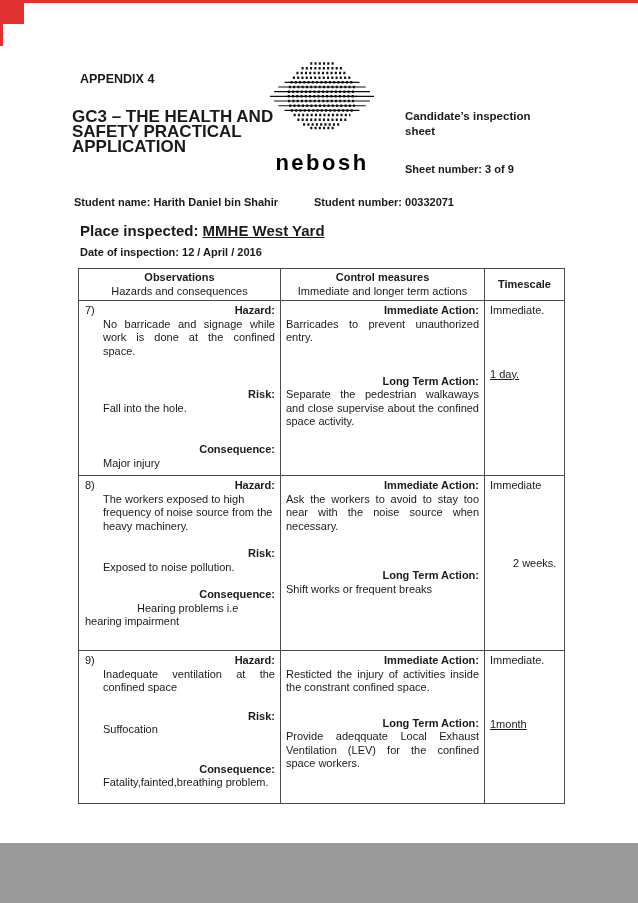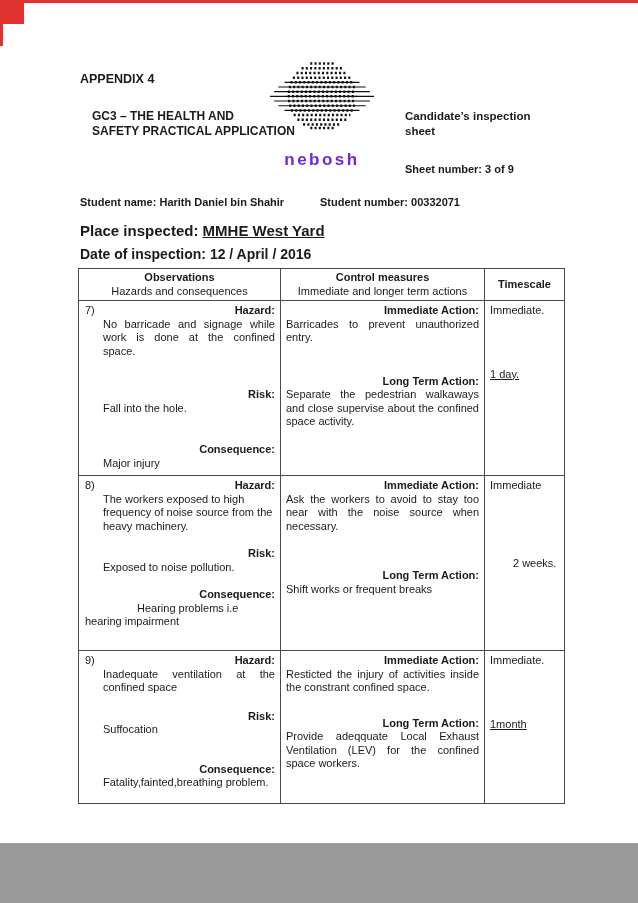--- a/index.html
+++ b/index.html
@@ -12,32 +12,32 @@
     overflow:hidden;
     margin:0 auto;
   }
   .red-top{position:absolute;left:0;top:0;width:638px;height:3px;background:#e03131;}
   .red-left{position:absolute;left:0;top:0;width:3px;height:46px;background:#e03131;}
   .red-corner{position:absolute;left:0;top:0;width:24px;height:24px;background:#e03131;}
 
   .abs{position:absolute;}
   .b{font-weight:bold;text-align:right;}
   .appendix{left:80px;top:72px;font-size:12.5px;font-weight:bold;}
-  .gc3{left:92px;top:109px;font-size:12px;font-weight:bold;line-height:15px;width:220px;}
+  .gc3{left:72px;top:109px;font-size:17px;font-weight:bold;line-height:15px;width:220px;}
   .cand{left:405px;top:109px;font-size:11.5px;font-weight:bold;line-height:15px;width:160px;}
   .sheetno{left:405px;top:163px;font-size:11px;font-weight:bold;}
   .logo{left:270px;top:50px;width:104px;height:100px;}
   .wordmark{left:258px;top:150px;width:128px;text-align:center;
-    font-size:17px;font-weight:bold;letter-spacing:2.5px;color:#6d28d9;}
-
-  .info1{left:80px;top:196px;font-size:11px;font-weight:bold;width:480px;}
+    font-size:22px;font-weight:bold;letter-spacing:2.5px;color:#000000;}
+
+  .info1{left:74px;top:196px;font-size:11px;font-weight:bold;width:480px;}
   .info1 .num{position:absolute;left:240px;top:0;}
   .info2{left:80px;top:222px;font-size:15px;font-weight:bold;}
   .info2 .uline{text-decoration:underline;}
-  .info3{left:80px;top:246px;font-size:14px;font-weight:bold;}
+  .info3{left:80px;top:246px;font-size:11px;font-weight:bold;}
 
   .tblwrap{left:78px;top:268px;width:486px;}
   table{border-collapse:collapse;table-layout:fixed;width:486px;border-radius:29px;}
   col.c1{width:202px;} col.c2{width:204px;} col.c3{width:80px;}
   th,td{border:1px solid #4a4a4a;vertical-align:top;padding:3px 5px;
     font-size:11px;line-height:13.5px;font-weight:normal;}
   th{text-align:center;padding:2px 3px;}
   th .tt{font-weight:bold;}
   th.mid{vertical-align:middle;font-weight:bold;}
   td.obs{position:relative;padding-left:24px;}

